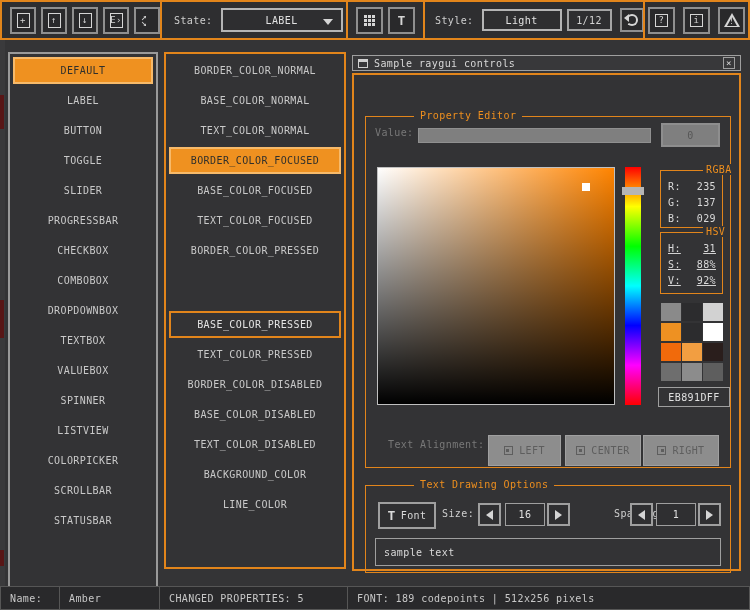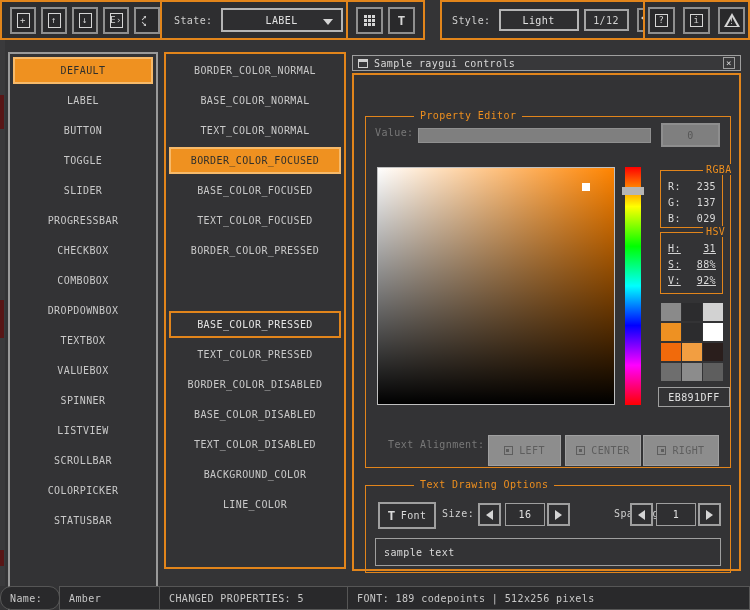--- a/index.html
+++ b/index.html
@@ -10,21 +10,21 @@
     font-family:"DejaVu Sans Mono", monospace;
     font-size:10px; letter-spacing:0.4px; color:#d2d2d2;
     user-select:none;
   }
   
   .tb-sec { position:absolute; top:0; height:40px; border:2px solid #e2851b;
             background:#2e2e30; display:flex; align-items:center; }
   .tb-files { left:0; width:162px; padding-left:8px; gap:5px; }
   .tb-state { left:160px; width:188px; }
   .tb-view  { left:346px; width:79px; justify-content:center; gap:5px; }
-  .tb-style { left:440px; width:247px; }
+  .tb-style { left:423px; width:247px; }
   .tb-help  { left:643px; width:107px; justify-content:center; gap:8px; }
   .icon-btn { width:27px; height:27px; border:2px solid #8f8f8f; background:#29292b;
               display:flex; align-items:center; justify-content:center; position:relative;
               color:#d5d5d5; }
   .page-glyph { width:13px; height:15px; border:1px solid #d5d5d5;
                 display:flex; align-items:center; justify-content:center;
                 font-size:9px; line-height:1; color:#d5d5d5; }
   .rand-glyph { position:relative; width:16px; height:16px; }
   .rand-glyph span { position:absolute; font-size:10px; line-height:1; }
   .rand-a { left:2px; top:0; }
@@ -147,21 +147,21 @@
   .tri-r { width:0; height:0; border-top:5px solid transparent; border-bottom:5px solid transparent;
            border-left:7px solid #d5d5d5; }
   .sample-textbox { position:absolute; left:9px; top:52px; width:346px; height:28px;
                     border:1px solid #9f9f9f; display:flex; align-items:center;
                     padding-left:8px; color:#dadada; }
   
   .statusbar { position:absolute; left:0; bottom:0; width:750px; height:24px; }
   .sb-cell { position:absolute; top:0; height:24px; border:1px solid #565656;
              background:#29292b; color:#c8c8c8; display:flex; align-items:center;
              padding-left:9px; }
-  .sb-name { left:0; width:60px;border-radius:11px; } .sb-value { left:59px; width:101px; }
+  .sb-name { left:0; width:60px; } .sb-value { left:59px; width:101px; }
   .sb-changed { left:159px; width:189px; } .sb-font { left:347px; width:403px; }
 </style>
 </head>
 <body>
 
 <div class="app">
 
   <div class="tb-sec tb-files">
     <div class="icon-btn">
       <span class="page-glyph">+</span>
@@ -242,22 +242,22 @@
     <div class="list-item">TOGGLE</div>
     <div class="list-item">SLIDER</div>
     <div class="list-item">PROGRESSBAR</div>
     <div class="list-item">CHECKBOX</div>
     <div class="list-item">COMBOBOX</div>
     <div class="list-item">DROPDOWNBOX</div>
     <div class="list-item">TEXTBOX</div>
     <div class="list-item">VALUEBOX</div>
     <div class="list-item">SPINNER</div>
     <div class="list-item">LISTVIEW</div>
+    <div class="list-item">COLORPICKER</div>
     <div class="list-item">SCROLLBAR</div>
-    <div class="list-item">COLORPICKER</div>
     <div class="list-item">STATUSBAR</div>
   </div>
 
   <div class="panel-list props-panel">
     <div class="list-item">BORDER_COLOR_NORMAL</div>
     <div class="list-item">BASE_COLOR_NORMAL</div>
     <div class="list-item">TEXT_COLOR_NORMAL</div>
     <div class="list-item selected">BORDER_COLOR_FOCUSED</div>
     <div class="list-item">BASE_COLOR_FOCUSED</div>
     <div class="list-item">TEXT_COLOR_FOCUSED</div>

